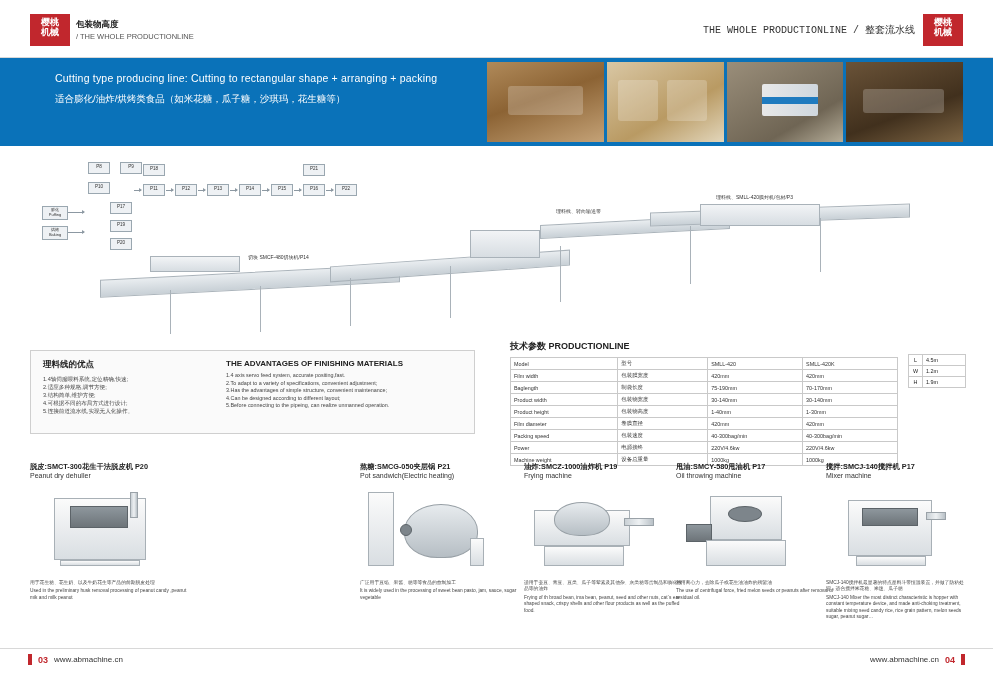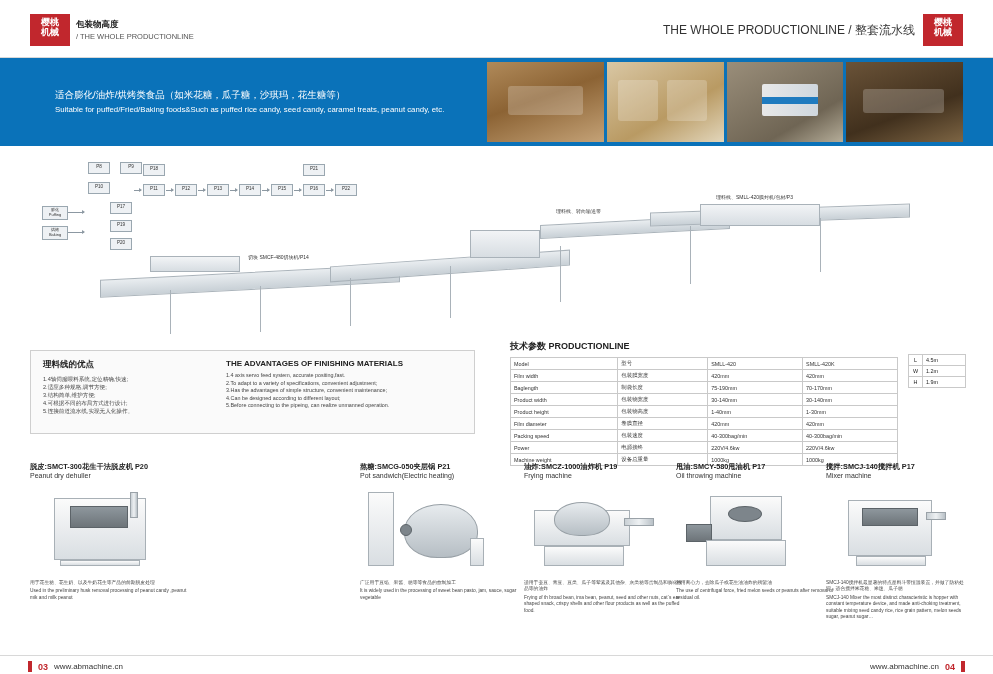--- a/index.html
+++ b/index.html
@@ -27,34 +27,34 @@
     letter-spacing:0px;
   }
   .logo-mark b { display:block; font-weight:bold; }
   .logo-text-cn { font-size:8.5px; color:#222; font-weight:bold; }
   .logo-text-en { font-size:7.5px; color:#555; }
   .logo-caption { display:flex; flex-direction:column; gap:1px; }
   .top-right {
     position:absolute; right:30px; top:12px; height:36px;
     display:flex; align-items:center; gap:8px;
   }
-  .top-right .txt { font-size:12px; color:#333; }
+  .top-right .txt { font-size:10px; color:#333;font-family:Liberation Mono, monospace; }
   .hr-line { position:absolute; left:0; top:57px; width:993px; height:1px; background:#d8d8d8; }
 
   
   .banner {
     position:absolute; left:0; top:58px; width:993px; height:88px;
     background:#0a72b9;
   }
   .banner-inner {
     position:absolute; left:55px; top:68px; width:430px; color:#fff;
   }
   .banner-title-cn { font-size:19px; font-weight:bold; letter-spacing:1px; }
   .banner-title-en { font-size:10.5px; margin-top:4px; letter-spacing:.2px; }
-  .banner-sub-cn { font-size:9.5px; margin-top:21px; }
+  .banner-sub-cn { font-size:9.5px; margin-top:9px; }
   .banner-sub-en { font-size:7.8px; margin-top:3px; }
   .photo-strip {
     position:absolute; left:487px; top:62px; width:476px; height:80px;
     display:flex; gap:3px;
   }
   .photo { flex:1; position:relative; overflow:hidden; }
   .p1 { background:linear-gradient(160deg,#b08a5a,#8c6334 45%,#c4a277); }
   .p2 { background:linear-gradient(150deg,#d9c7a4,#b99a63 60%,#e2d6bb); }
   .p3 { background:linear-gradient(150deg,#9a8e7a,#6f6554 70%,#b5ad99); }
   .p4 { background:linear-gradient(160deg,#6a5338,#41301d 60%,#7d6544); }
@@ -133,21 +133,21 @@
   .card-desc-en { font-size:4.8px; color:#444; line-height:6.4px; margin-top:2px; }
 
   
   .m-box { position:absolute; background:linear-gradient(180deg,#fbfbfb,#d9dee2); border:1px solid #a8b0b6; }
   .m-dark { position:absolute; background:linear-gradient(180deg,#8e979d,#6d7479); border:1px solid #5c6368; }
   .m-pipe { position:absolute; background:linear-gradient(90deg,#c9d0d5,#eef1f3,#b9c1c7); border:1px solid #9aa2a8; }
   .m-wheel { position:absolute; border-radius:50%; background:#7d858b; border:1px solid #5d6469; }
   .m-bowl { position:absolute; border-radius:50% 50% 45% 45%; background:linear-gradient(180deg,#e7ebee,#b6bec4); border:1px solid #98a0a6; }
 
   
-  .footer { position:absolute; left:0; bottom:0; width:993px; height:19px; background:#fff; }
+  .footer { position:absolute; left:0; bottom:0; width:993px; height:26px; background:#fff; }
   .footer-line { position:absolute; left:0; top:0; width:993px; height:1px; background:#d8d8d8; }
   .foot-left { position:absolute; left:28px; top:6px; display:flex; align-items:center; gap:6px; }
   .foot-right { position:absolute; right:28px; top:6px; display:flex; align-items:center; gap:6px; }
   .pg { font-size:9px; font-weight:bold; color:#c1272d; }
   .url { font-size:8px; color:#333; }
   .red-tick { width:4px; height:11px; background:#c1272d; display:inline-block; }
 </style>
 </head>
 <body>
 
@@ -167,22 +167,22 @@
     <span class="logo-mark">
       <b>樱桃</b>
       <b>机械</b>
     </span>
   </div>
 </div>
 <div class="hr-line"></div>
 
 <div class="banner"></div>
 <div class="banner-inner">
+  <div class="banner-title-en">Cutting type producing line:  Cutting to rectangular shape + arranging + packing</div>
   <div class="banner-sub-cn">适合膨化/油炸/烘烤类食品（如米花糖，瓜子糖，沙琪玛，花生糖等）</div>
-  <div class="banner-sub-en">Suitable for puffed/Fried/Baking foods&amp;Such as puffed rice candy, seed candy, caramel treats, peanut candy, etc.</div>
 </div>
 <div class="photo-strip">
   <div class="photo p1">
     <div class="bar-shape" style="left:18%;top:30%;width:64%;height:36%"></div>
   </div>
   <div class="photo p2">
     <div class="bar-shape" style="left:10%;top:22%;width:34%;height:52%"></div>
     <div class="bar-shape" style="left:52%;top:22%;width:34%;height:52%"></div>
   </div>
   <div class="photo p3">

